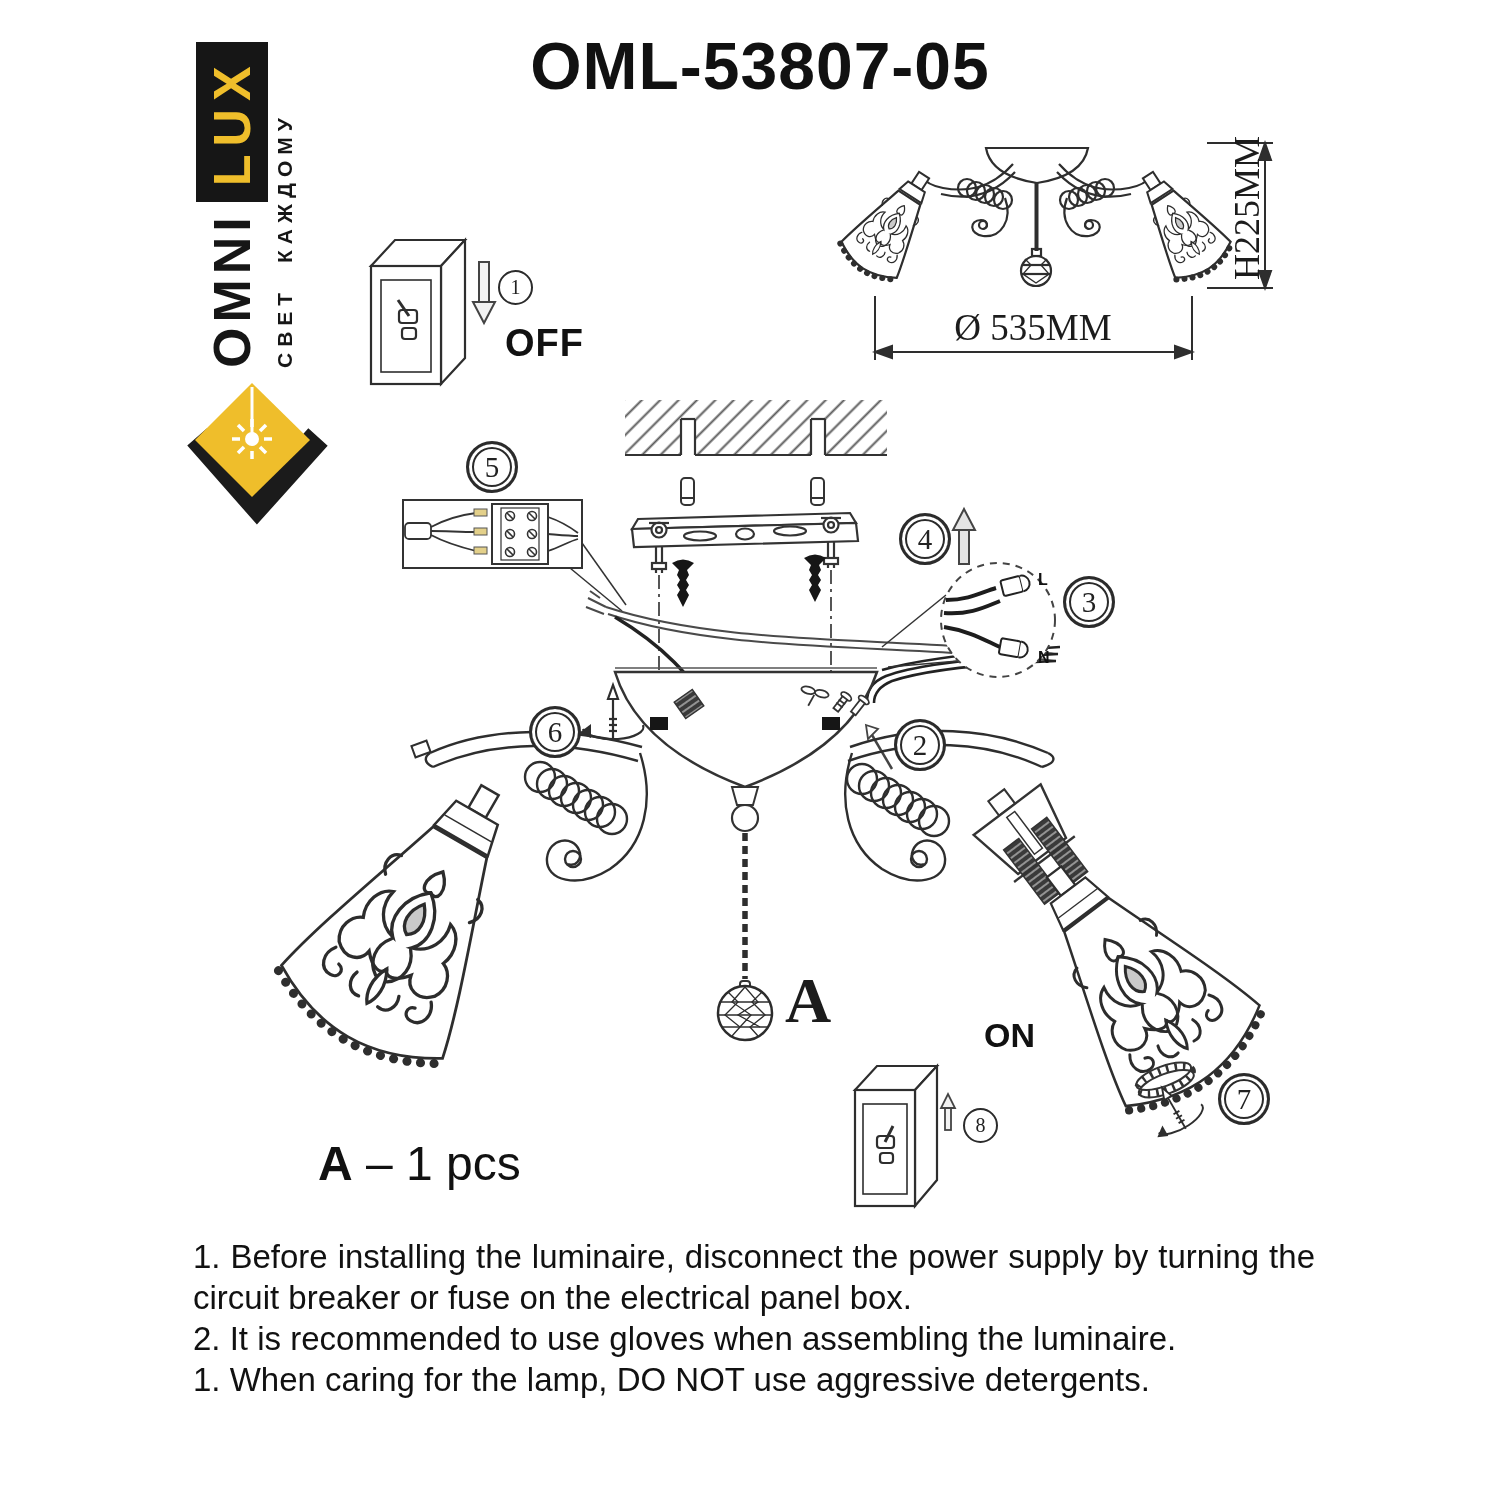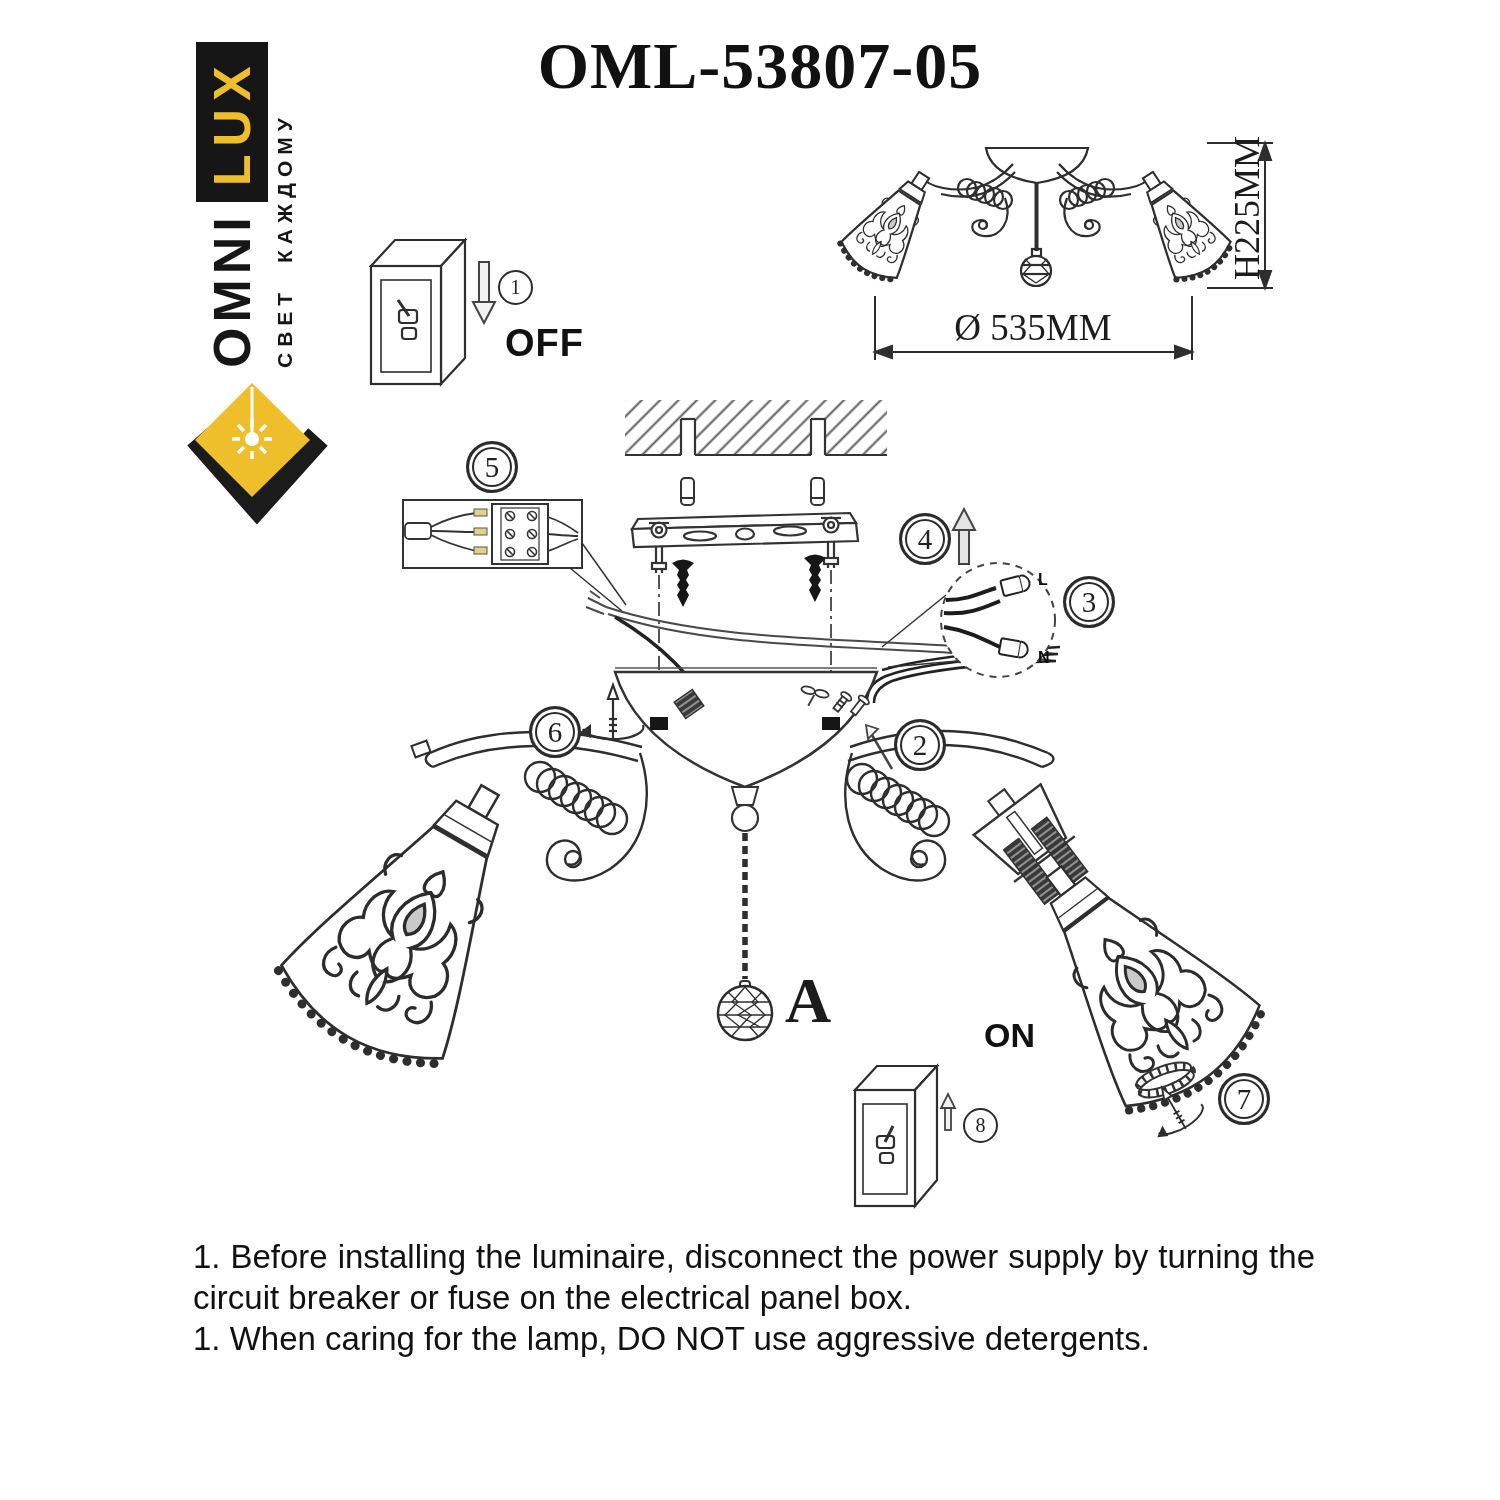--- a/index.html
+++ b/index.html
@@ -12,21 +12,21 @@
   .brand-strip{position:absolute;left:196px;top:368px;width:350px;height:72px;
     transform:rotate(-90deg);transform-origin:0 0;display:flex;align-items:stretch;gap:10px;}
   .brand-omni{font-weight:bold;font-size:52px;letter-spacing:5px;line-height:72px;color:#161616;}
   .brand-lux{background:#161616;color:#EFBE2B;font-weight:bold;font-size:52px;letter-spacing:8px;
     display:flex;align-items:center;padding:0 16px;}
   .brand-tag{position:absolute;left:268px;top:368px;width:350px;height:34px;
     transform:rotate(-90deg);transform-origin:0 0;font-weight:bold;font-size:21px;
     letter-spacing:6px;word-spacing:12px;line-height:34px;color:#161616;}
 
   .title{position:absolute;left:495px;top:28px;width:530px;text-align:center;
-    font-size:66px;font-weight:bold;letter-spacing:1px;color:#111;font-family:Liberation Serif, serif;}
+    font-size:66px;font-weight:bold;letter-spacing:1px;color:#111;}
 
   .step{position:absolute;border-radius:50%;display:flex;align-items:center;justify-content:center;
     font-family:"Liberation Serif",serif;color:#222;background:#fff;}
   .step.big{width:46px;height:46px;border:3px solid #2b2b2b;font-size:29px;
     box-shadow:inset 0 0 0 3px #ffffff, inset 0 0 0 5px #2b2b2b;}
   .step.small{width:31px;height:31px;border:2px solid #2b2b2b;font-size:20px;}
 
   .switch-label{position:absolute;font-weight:bold;color:#111;margin-left:43px;}
   .off-label{left:462px;top:322px;font-size:38px;letter-spacing:1px;}
   .on-label{left:941px;top:1016px;font-size:34px;}
@@ -450,19 +450,24 @@
 <div class="step big" style="left:894px;top:719px">2</div>
 <div class="step big" style="left:1063px;top:576px">3</div>
 <div class="step big" style="left:899px;top:513px">4</div>
 <div class="step big" style="left:466px;top:441px">5</div>
 <div class="step big" style="left:529px;top:706px">6</div>
 <div class="step big" style="left:1218px;top:1073px">7</div>
 <div class="step small" style="left:963px;top:1108px">8</div>
 
 <div class="pendant-a">A</div>
 
+<div class="parts-note">
+  <b>A</b>
+  <span class="rest">– 1 pcs</span>
+</div>
 
 <div class="instructions">
   <p>1. Before installing the luminaire, disconnect the power supply by turning the circuit breaker or fuse on the electrical panel box.</p>
+  <p>2. It is recommended to use gloves when assembling the luminaire.</p>
   <p>1. When caring for the lamp, DO NOT use aggressive detergents.</p>
 </div>
 
 </div>
 
 </body></html>

